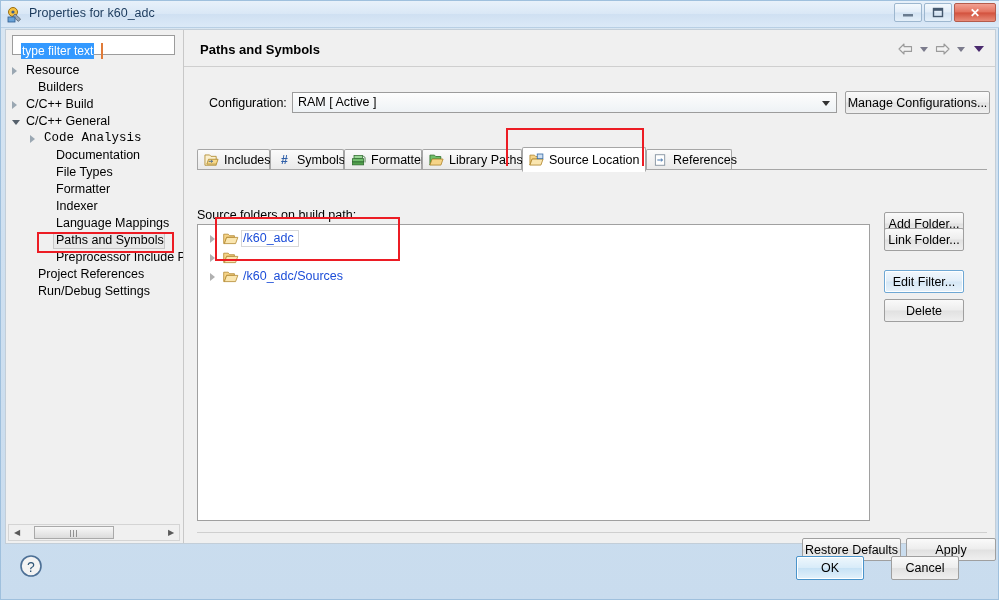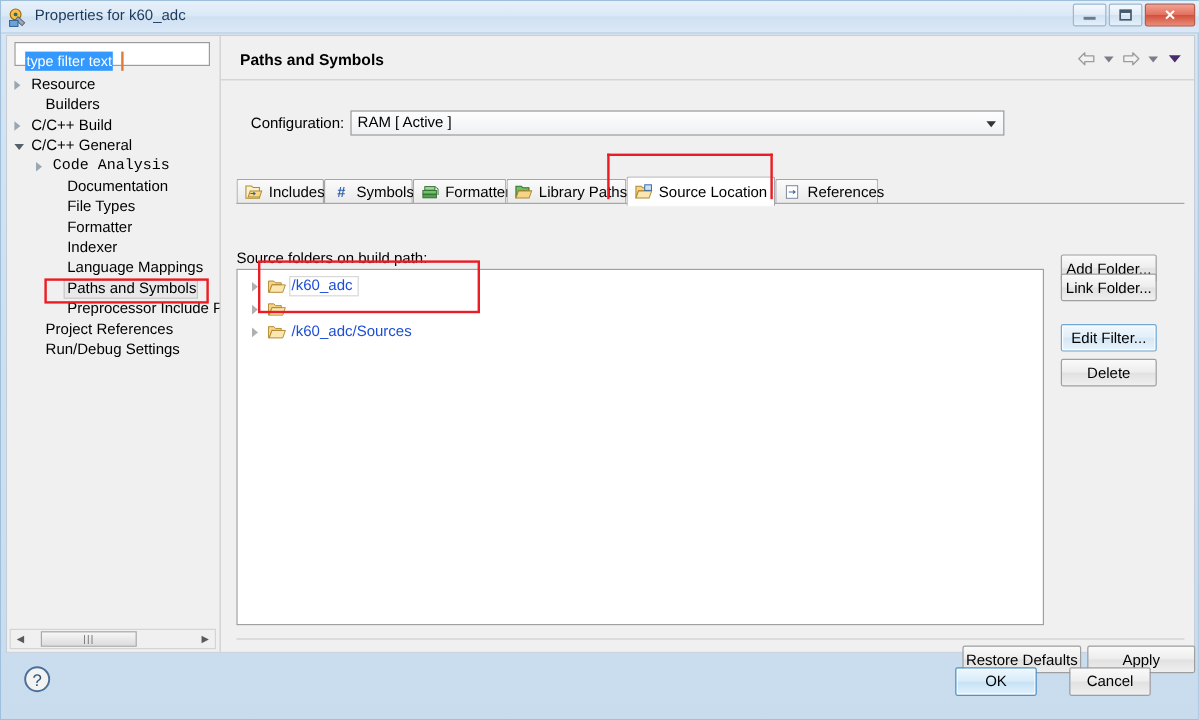--- a/index.html
+++ b/index.html
@@ -560,20 +560,21 @@
         <span class="nav-caret dark"></span>
       </div>
 
       <div id="hr-under-title"></div>
 
       <div id="config-label">Configuration:</div>
       <div id="config-combo">
         <span id="config-value">RAM  [ Active ]</span>
         <span id="config-arrow"></span>
       </div>
+      <div id="manage-btn">Manage Configurations...</div>
 
       <div id="tabstrip">
           <div class="tab" style="left: 0px; width: 73px;">
             <span class="tab-icon"><svg width="15" height="14" viewBox="0 0 16 14">
                 <path d="M1 12.6 L1 1.6 L6 1.6 L7.4 3.1 L13 3.1 L13 12.6 Z" fill="#fbf0cf" stroke="#b08b2e" stroke-width="0.9"></path>
                 <path d="M3 11.4 L4.8 6.2 L15 6.2 L13.2 11.4 Z" fill="#f7d98c" stroke="#b08b2e" stroke-width="0.9"></path>
                 <path d="M5 8.4 L9 8.4 M7.6 7.1 L9.2 8.4 L7.6 9.7" stroke="#3b5f8e" stroke-width="0.9" fill="none"></path>
               </svg></span>
             <span>Includes</span>
           </div>

